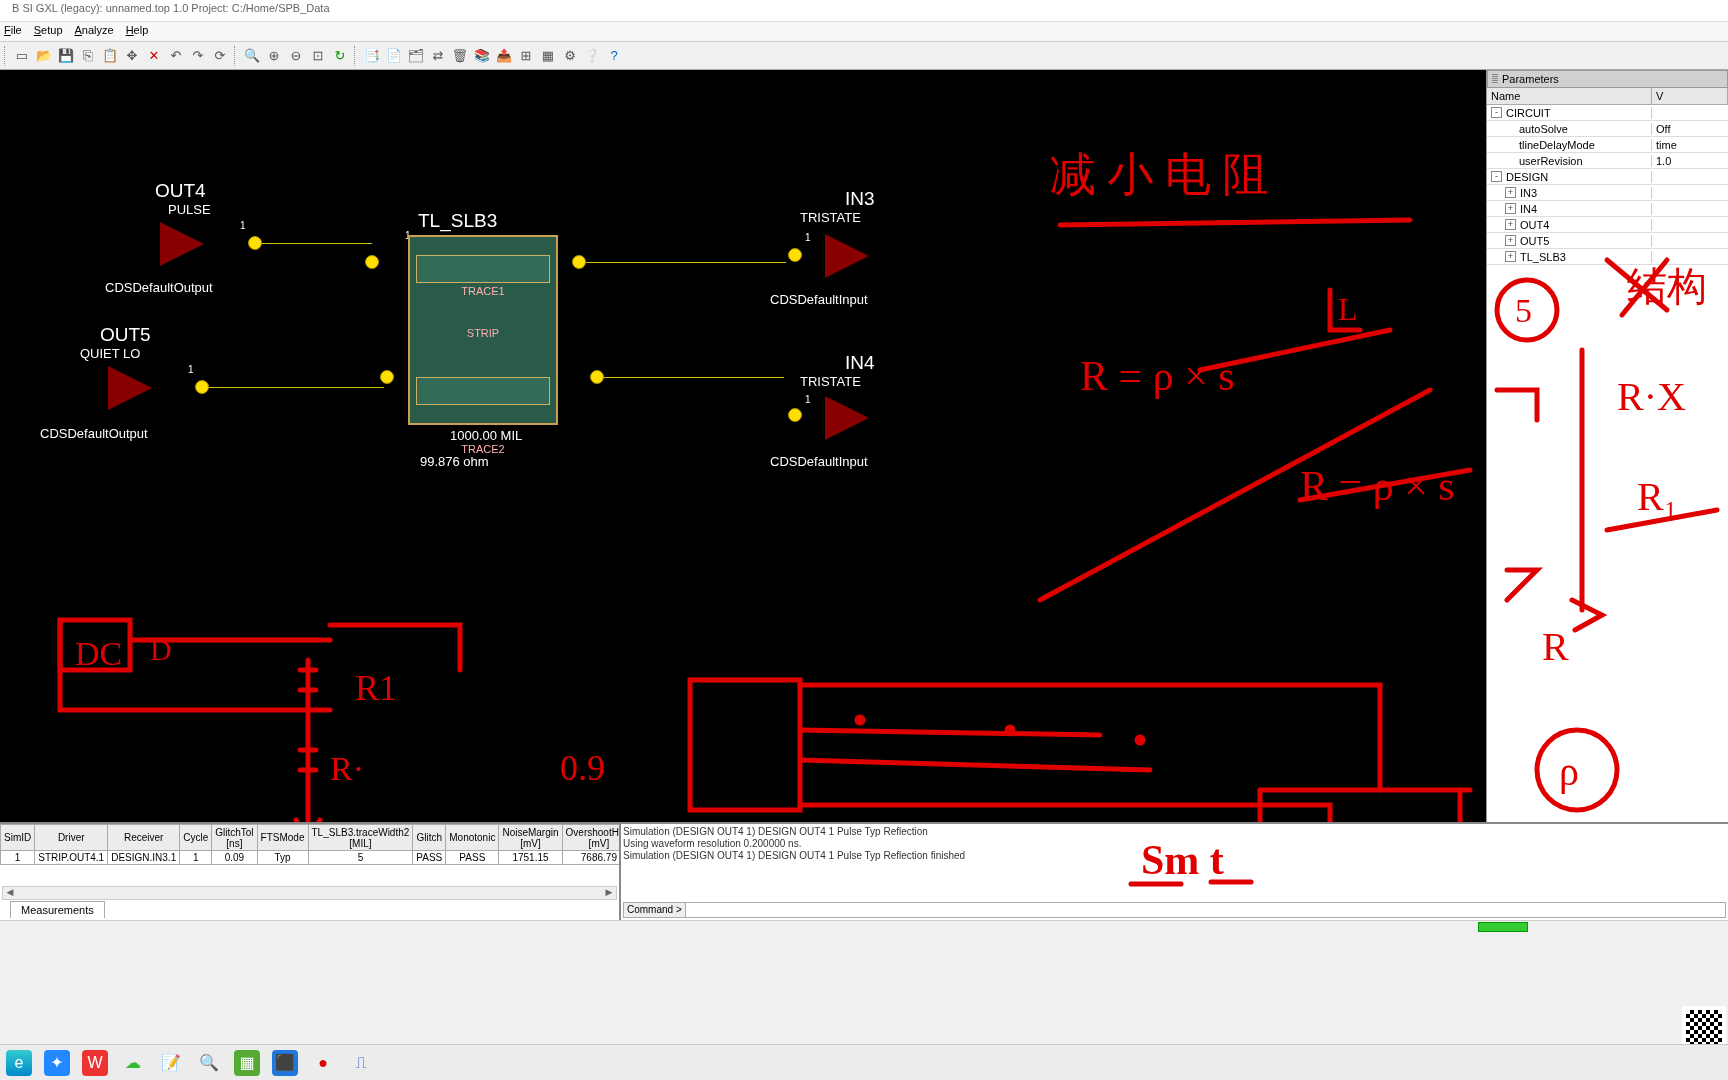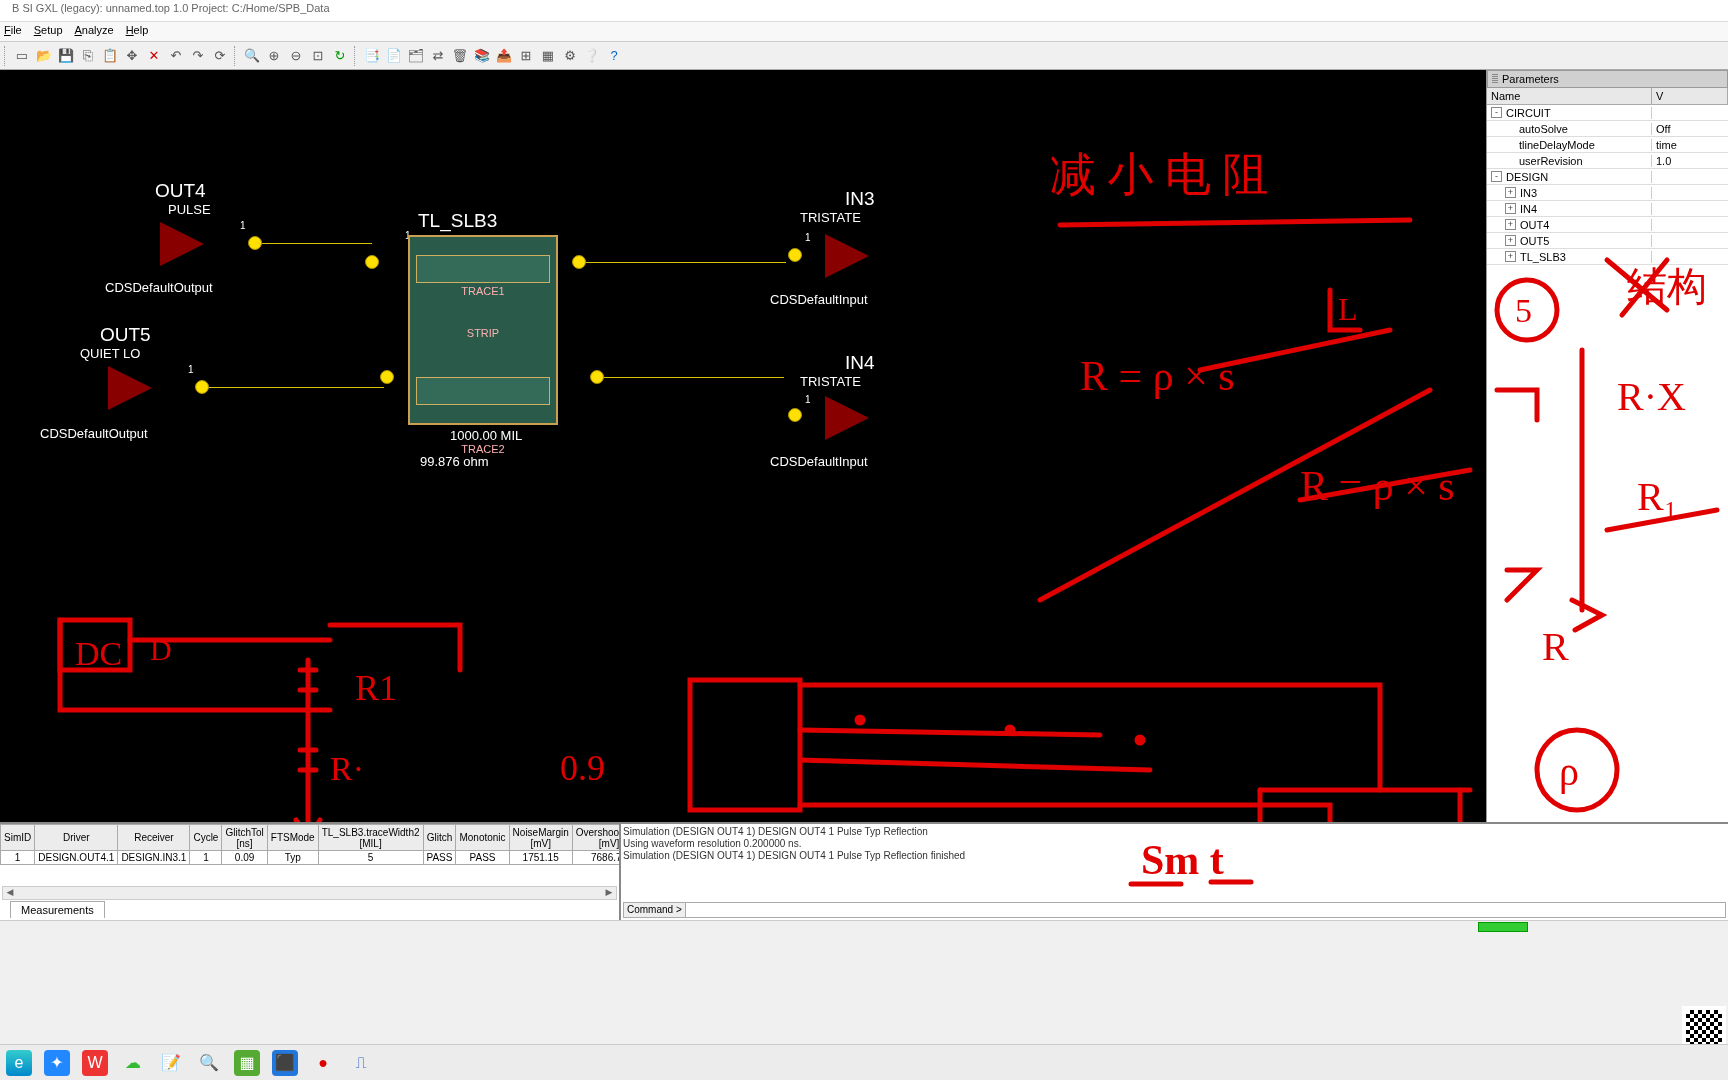--- a/index.html
+++ b/index.html
@@ -344,21 +344,21 @@
             <th>TL_SLB3.traceWidth2 [MIL]</th>
             <th>Glitch</th>
             <th>Monotonic</th>
             <th>NoiseMargin [mV]</th>
             <th>OvershootHigh [mV]</th>
           </tr>
         </thead>
       <tbody>
           <tr id="tbl-row">
             <td>1</td>
-            <td>DESIGN.OUT4.1</td>
+            <td>STRIP.OUT4.1</td>
             <td>DESIGN.IN3.1</td>
             <td>1</td>
             <td>0.09</td>
             <td>Typ</td>
             <td>5</td>
             <td>PASS</td>
             <td>PASS</td>
             <td>1751.15</td>
             <td>7686.79</td>
           </tr>

